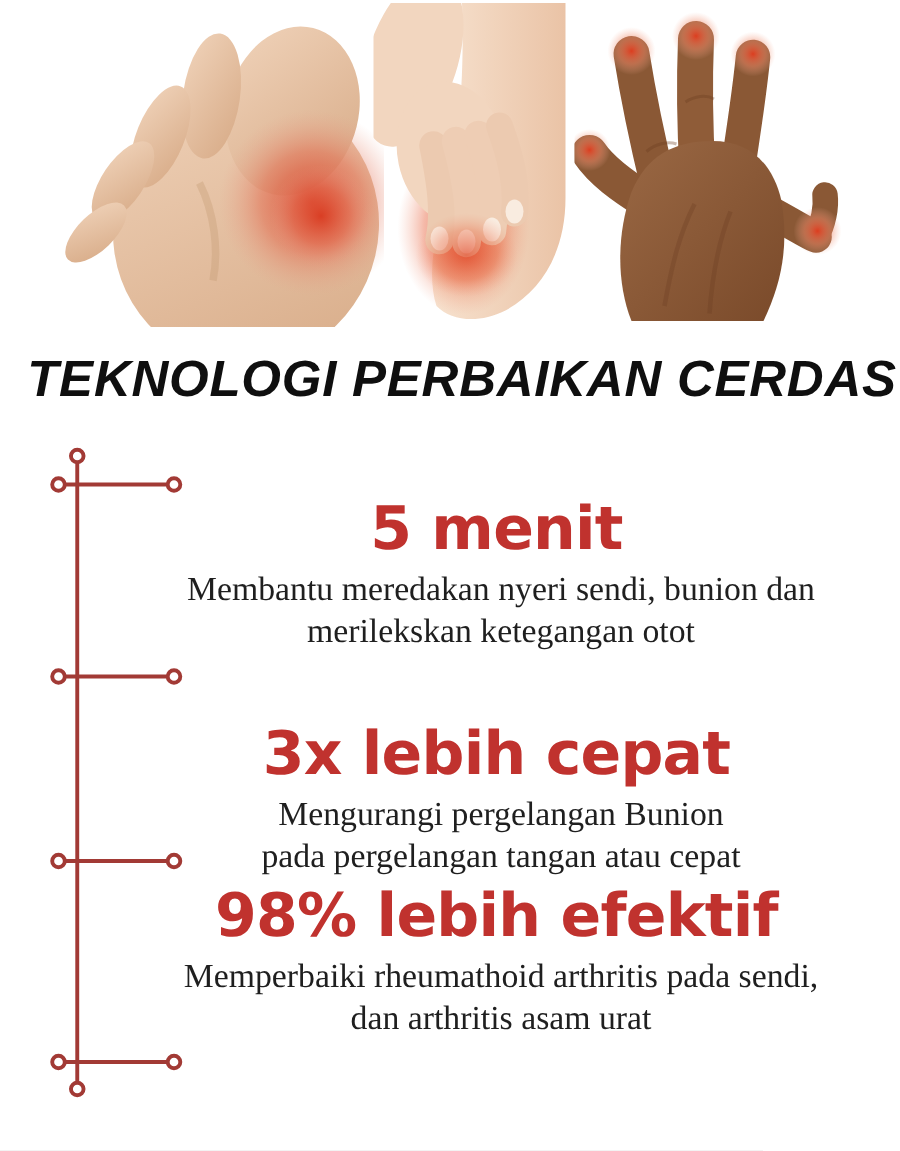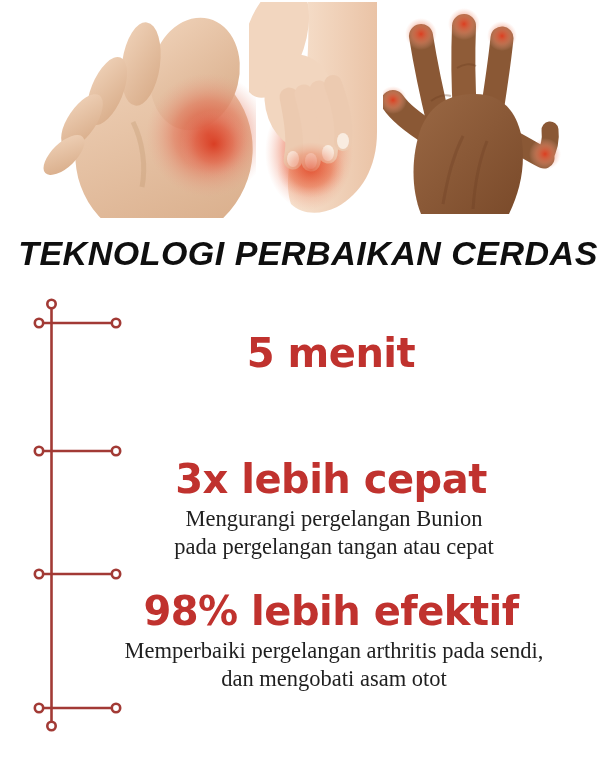--- a/index.html
+++ b/index.html
@@ -31,21 +31,21 @@
     font-family:"Liberation Sans",sans-serif;
     font-style:italic;font-weight:bold;
     font-size:34px;letter-spacing:.5px;
     color:var(--heading-black,#0f0f0f);
   }
   
   .timeline{position:absolute;left:0;top:290px;color:var(--line-red,#a23a35);}
   
   .feature{position:absolute;left:71px;width:520px;text-align:center;}
   .feature-1{top:331px;}
-  .feature-2{top:457px;}
+  .feature-2{top:481px;}
   .feature-3{top:589px;}
   .feature h3{
     font-family:"DejaVu Sans",sans-serif;
     font-weight:bold;
     font-size:40px;line-height:44px;
     letter-spacing:-.5px;
     color:var(--accent-red,#c0322e);
   }
   .feature p{
     margin:4px 0 0 6px;
@@ -161,31 +161,35 @@
           <circle cx="116" cy="284" r="4.2"></circle>
         <circle cx="39" cy="418" r="4.2"></circle>
           <circle cx="116" cy="418" r="4.2"></circle>
         <circle cx="51.5" cy="436" r="4.2"></circle>
       </g>
     </g>
   </svg>
 
   <div class="feature feature-1">
     <h3>5 menit</h3>
+    <p>
+      <span>Membantu meredakan nyeri sendi, bunion dan</span><br>
+      <span>merilekskan ketegangan otot</span>
+    </p>
   </div>
 
   <div class="feature feature-2">
     <h3>3x lebih cepat</h3>
     <p>
       <span>Mengurangi pergelangan Bunion</span><br>
       <span>pada pergelangan tangan atau cepat</span>
     </p>
   </div>
 
   <div class="feature feature-3">
     <h3>98% lebih efektif</h3>
     <p>
-      <span>Memperbaiki pergelangan arthritis pada sendi,</span><br>
-      <span>dan mengobati asam otot</span>
+      <span>Memperbaiki rheumathoid arthritis pada sendi,</span><br>
+      <span>dan arthritis asam urat</span>
     </p>
   </div>
 
 </div>
 
 </body></html>

